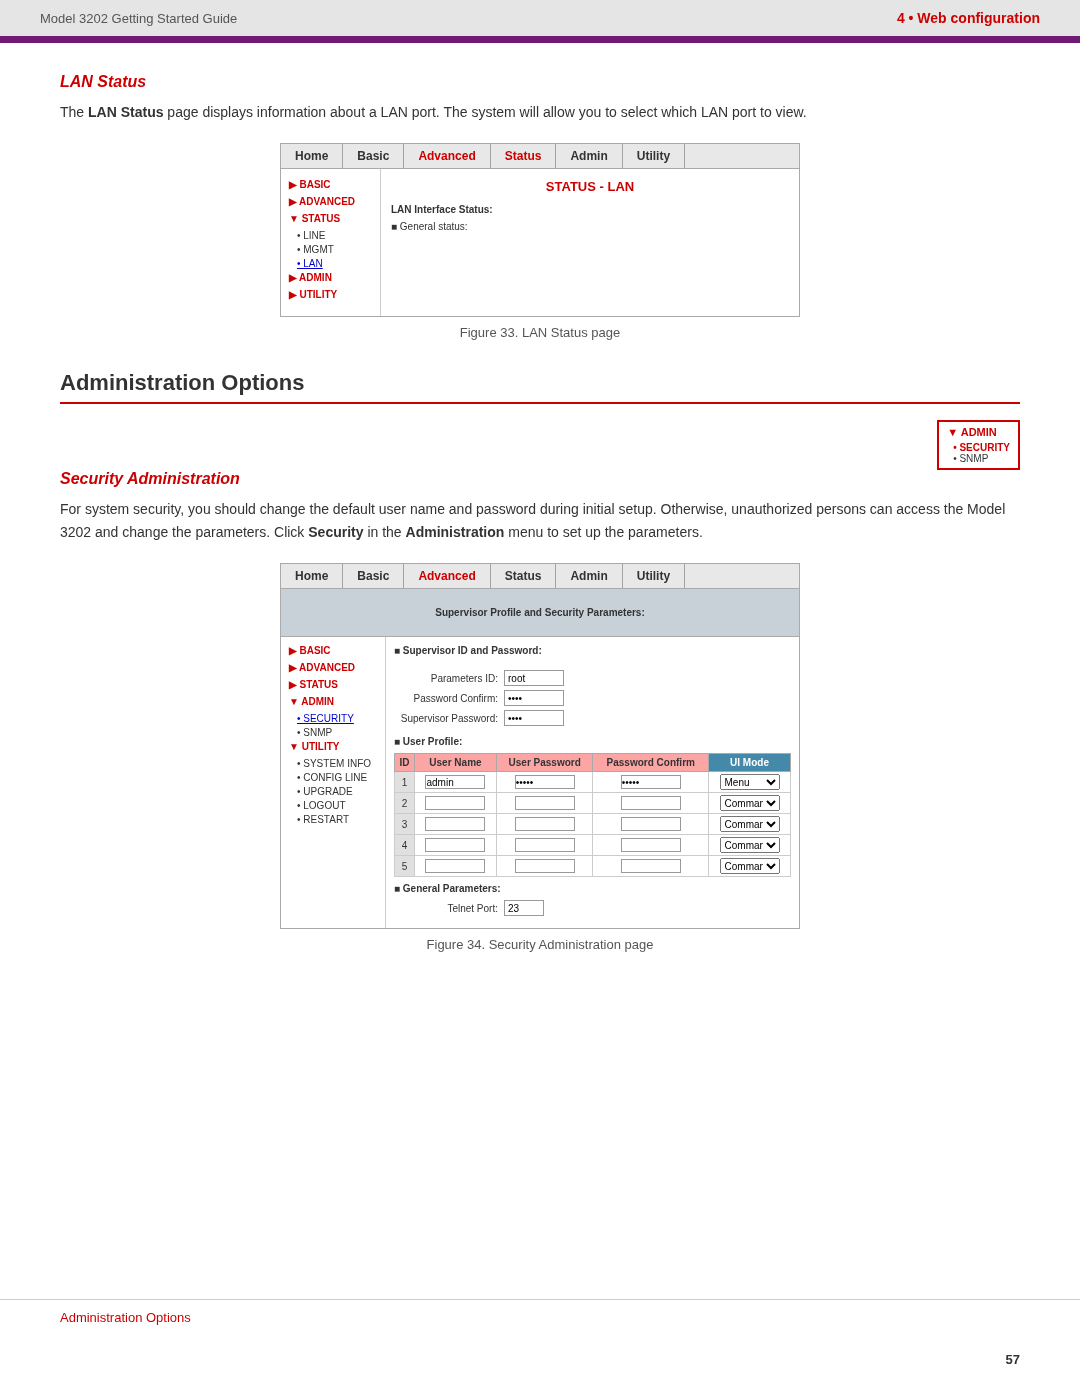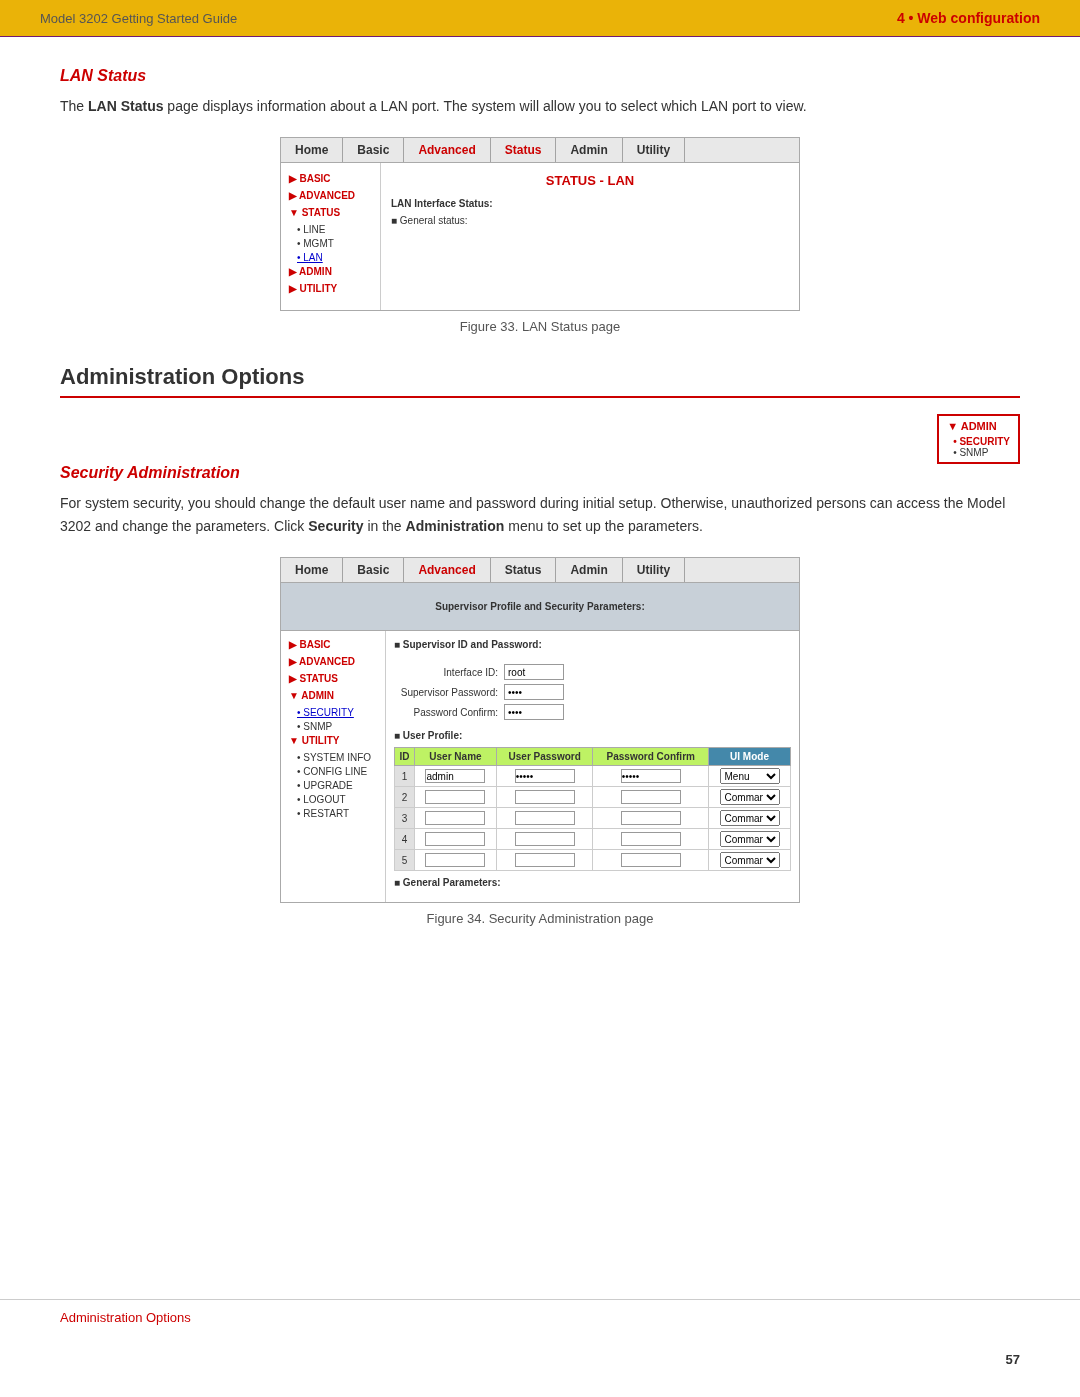--- a/index.html
+++ b/index.html
@@ -12,22 +12,22 @@
       min-height: 1397px;
       position: relative;
     }
 
     
     .header-bar {
       display: flex;
       justify-content: space-between;
       align-items: flex-end;
       padding: 10px 40px;
-      border-bottom: 1px solid #701a75;
-      background: #eab308;
+      border-bottom: 7px solid #701a75;
+      background: #e5e5e5;
     }
     .header-left { font-size: 13px; color: #555; }
     .header-right { font-size: 14px; font-weight: bold; color: #cc0000; }
 
     
     .main-content {
       padding: 30px 60px 60px 60px;
     }
 
     
@@ -273,21 +273,21 @@
     }
 
     .user-profile-table {
       width: 100%;
       border-collapse: collapse;
       font-size: 10px;
       margin-top: 6px;
     }
 
     .user-profile-table th {
-      background: #bef264;
+      background: #fca5a5;
       border: 1px solid #aaa;
       padding: 3px 4px;
       font-weight: bold;
       text-align: center;
     }
 
     .user-profile-table td {
       border: 1px solid #ccc;
       padding: 2px 4px;
       text-align: center;
@@ -439,29 +439,29 @@
             <div class="sidebar-sub">• CONFIG LINE</div>
             <div class="sidebar-sub">• UPGRADE</div>
             <div class="sidebar-sub">• LOGOUT</div>
             <div class="sidebar-sub">• RESTART</div>
           </div>
 
           <div class="security-main">
             <div class="section-label">■ Supervisor ID and Password:</div>
             <div style="height:8px;"></div>
             <div class="form-row">
-              <span class="form-label">Interface ID:</span>
+              <span class="form-label">Parameters ID:</span>
               <input class="form-input" value="root" style="">
             </div>
             <div class="form-row">
-              <span class="form-label">Supervisor Password:</span>
+              <span class="form-label">Password Confirm:</span>
               <input class="form-input" type="password" value="••••" style="">
             </div>
             <div class="form-row">
-              <span class="form-label">Password Confirm:</span>
+              <span class="form-label">Supervisor Password:</span>
               <input class="form-input" type="password" value="••••" style="">
             </div>
             <div style="height:6px;"></div>
             <div class="section-label">■ User Profile:</div>
             <table class="user-profile-table">
               <thead>
                 <tr>
                   <th>ID</th>
                   <th>User Name</th>
                   <th>User Password</th>
@@ -502,20 +502,24 @@
                   <td class="id-col">5</td>
                   <td><input class="user-input" value="" style=""></td>
                   <td><input class="user-input" type="password" value="" style=""></td>
                   <td><input class="user-input" type="password" value="" style=""></td>
                   <td><select class="mode-select"><option>Command</option><option>Menu</option></select></td>
                 </tr>
               </tbody>
             </table>
             <div style="height:6px;"></div>
             <div class="section-label">■ General Parameters:</div>
+            <div class="form-row">
+              <span class="form-label">Telnet Port:</span>
+              <input class="form-input" style="width: 40px;" value="23">
+            </div>
           </div>
         </div>
       </div>
       <div class="figure-caption">Figure 34. Security Administration page</div>
     </div>
   </div>
 
 </div>
 
 <div class="footer">

